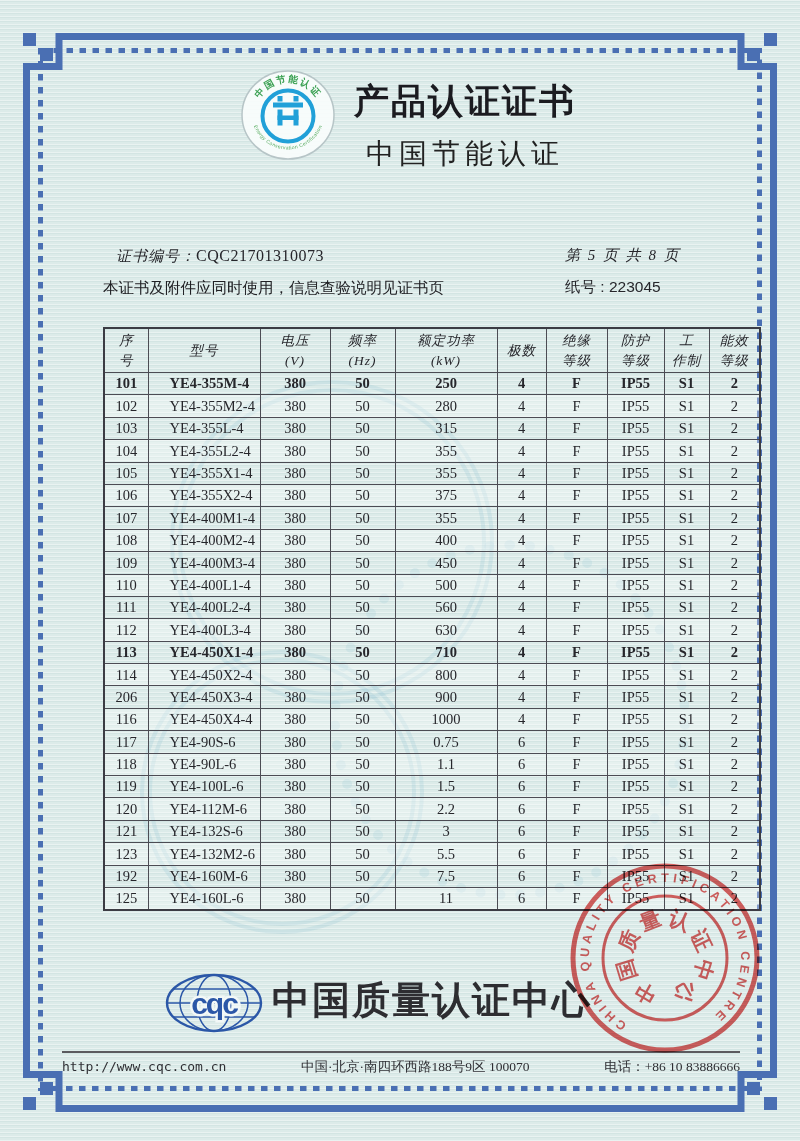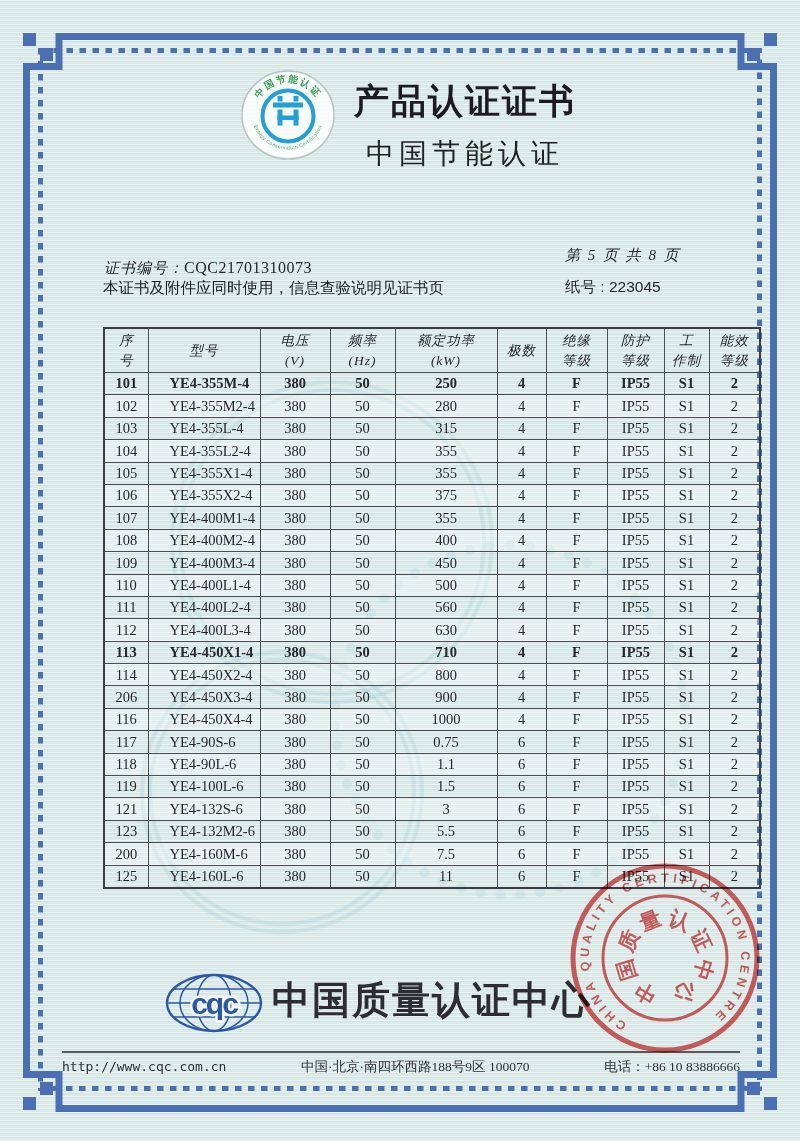--- a/index.html
+++ b/index.html
@@ -20,21 +20,21 @@
   .wm{position:absolute;border-radius:50%;border:12px double rgba(135,192,212,.20);z-index:0;}
   .wm2{border:10px dotted rgba(135,192,212,.16);}
   
   .ecc-logo{position:absolute;left:239px;top:66px;z-index:2;}
   .titles{position:absolute;left:285px;top:78px;width:360px;text-align:center;z-index:2;}
   .titles h1{margin:0;font-size:35px;font-weight:bold;letter-spacing:2px;color:#1b1b20;
     font-family:"Liberation Sans","DejaVu Sans",sans-serif;}
   .titles h2{margin:10px 0 0 0;font-size:28px;font-weight:500;letter-spacing:5px;color:#222;
     font-family:"Liberation Sans","DejaVu Sans",sans-serif;}
   
-  .meta-cert{position:absolute;left:104px;top:247px;z-index:2;font-size:15px;margin-top:12px;}
+  .meta-cert{position:absolute;left:116px;top:247px;z-index:2;font-size:15px;}
   .meta-cert .lbl{font-style:italic;letter-spacing:1px;}
   .meta-cert .val{font-size:16px;letter-spacing:.5px;}
   .meta-notice{position:absolute;left:103px;top:278px;z-index:2;font-size:15.5px;font-weight:500;
     font-family:"Liberation Sans","DejaVu Sans",sans-serif;color:#202024;}
   .meta-page{position:absolute;left:565px;top:246px;z-index:2;font-size:15px;font-style:italic;letter-spacing:2px;}
   .meta-paper{position:absolute;left:565px;top:277px;z-index:2;font-size:15.5px;
     font-family:"Liberation Sans","DejaVu Sans",sans-serif;}
   
   table.spec{position:absolute;left:103px;top:327px;width:656px;z-index:2;
     border-collapse:collapse;table-layout:fixed;border:2px solid #3c3c44;}
@@ -408,20 +408,32 @@
           <td class="c2">380</td>
           <td class="c3">50</td>
           <td class="c4">1.5</td>
           <td class="c5">6</td>
           <td class="c6">F</td>
           <td class="c7">IP55</td>
           <td class="c8">S1</td>
           <td class="c9">2</td>
         </tr>
         <tr>
+          <td class="c0">120</td>
+          <td class="c1">YE4-112M-6</td>
+          <td class="c2">380</td>
+          <td class="c3">50</td>
+          <td class="c4">2.2</td>
+          <td class="c5">6</td>
+          <td class="c6">F</td>
+          <td class="c7">IP55</td>
+          <td class="c8">S1</td>
+          <td class="c9">2</td>
+        </tr>
+        <tr>
           <td class="c0">121</td>
           <td class="c1">YE4-132S-6</td>
           <td class="c2">380</td>
           <td class="c3">50</td>
           <td class="c4">3</td>
           <td class="c5">6</td>
           <td class="c6">F</td>
           <td class="c7">IP55</td>
           <td class="c8">S1</td>
           <td class="c9">2</td>
@@ -432,21 +444,21 @@
           <td class="c2">380</td>
           <td class="c3">50</td>
           <td class="c4">5.5</td>
           <td class="c5">6</td>
           <td class="c6">F</td>
           <td class="c7">IP55</td>
           <td class="c8">S1</td>
           <td class="c9">2</td>
         </tr>
         <tr>
-          <td class="c0">200</td>
+          <td class="c0">192</td>
           <td class="c1">YE4-160M-6</td>
           <td class="c2">380</td>
           <td class="c3">50</td>
           <td class="c4">7.5</td>
           <td class="c5">6</td>
           <td class="c6">F</td>
           <td class="c7">IP55</td>
           <td class="c8">S1</td>
           <td class="c9">2</td>
         </tr>

